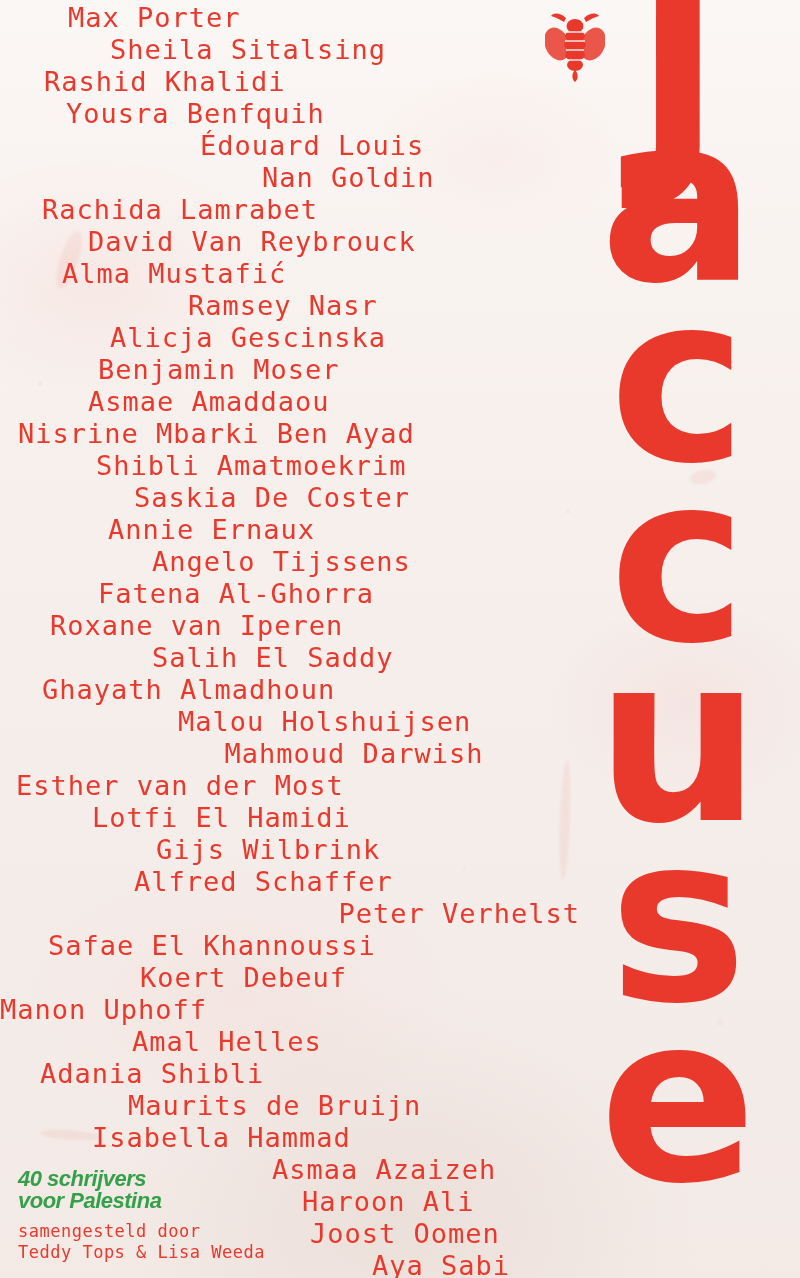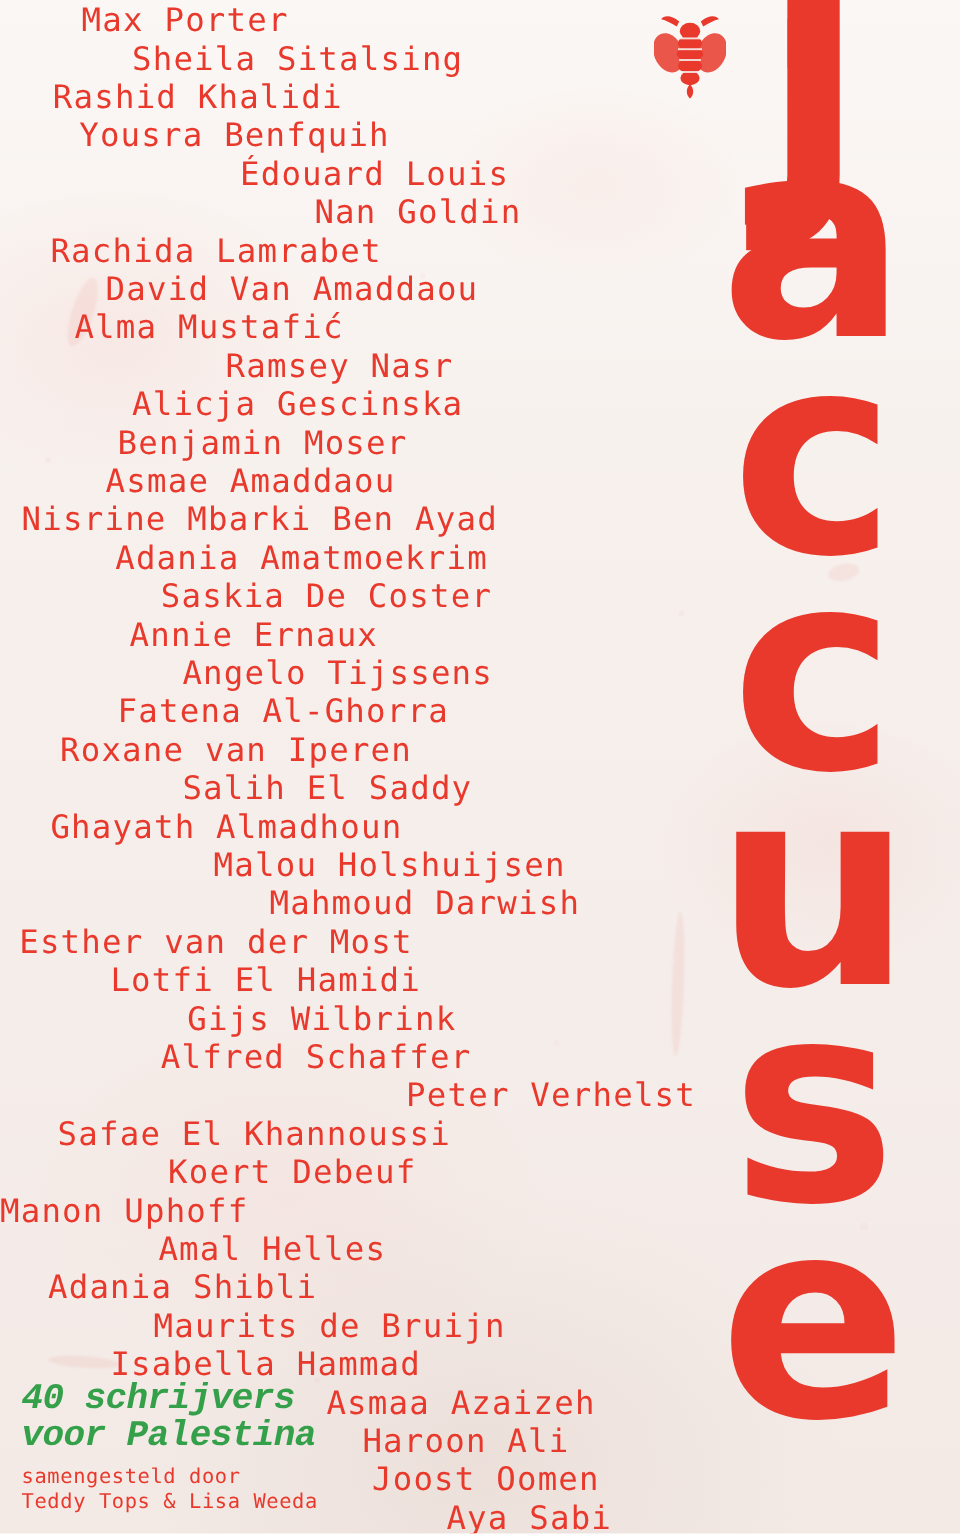--- a/index.html
+++ b/index.html
@@ -98,24 +98,24 @@
 
   
   .footer {
     position: absolute;
     left: 18px;
     bottom: 14px;
     width: 320px;
   }
   .footer-title {
     color: #35a04a;
-    font-family: Liberation Mono, monospace;
+    font-family: Liberation Sans, sans-serif;
     font-weight: bold;
     font-style: italic;
-    font-size: 30px;
+    font-size: 22px;
     line-height: 1.02;
     letter-spacing: -0.5px;
   }
   .footer-sub {
     margin-top: 8px;
     color: #e8392c;
     font-family: "DejaVu Sans Mono", monospace;
     font-size: 17px;
     line-height: 1.28;
     letter-spacing: 0.5px;
@@ -166,28 +166,28 @@
   </div>
 
   <div class="names">
     <span class="name" style="margin-left:68px;">Max Porter</span>
     <span class="name" style="margin-left:110px;">Sheila Sitalsing</span>
     <span class="name" style="margin-left:44px;">Rashid Khalidi</span>
     <span class="name" style="margin-left:66px;">Yousra Benfquih</span>
     <span class="name" style="margin-left:200px;">Édouard Louis</span>
     <span class="name" style="margin-left:262px;">Nan Goldin</span>
     <span class="name" style="margin-left:42px;">Rachida Lamrabet</span>
-    <span class="name" style="margin-left:88px;">David Van Amaddaou</span>
+    <span class="name" style="margin-left:88px;">David Van Reybrouck</span>
     <span class="name" style="margin-left:62px;">Alma Mustafić</span>
     <span class="name" style="margin-left:188px;">Ramsey Nasr</span>
     <span class="name" style="margin-left:110px;">Alicja Gescinska</span>
     <span class="name" style="margin-left:98px;">Benjamin Moser</span>
     <span class="name" style="margin-left:88px;">Asmae Amaddaou</span>
     <span class="name" style="margin-left:18px;">Nisrine Mbarki Ben Ayad</span>
-    <span class="name" style="margin-left:96px;">Adania Amatmoekrim</span>
+    <span class="name" style="margin-left:96px;">Shibli Amatmoekrim</span>
     <span class="name" style="margin-left:134px;">Saskia De Coster</span>
     <span class="name" style="margin-left:108px;">Annie Ernaux</span>
     <span class="name" style="margin-left:152px;">Angelo Tijssens</span>
     <span class="name" style="margin-left:98px;">Fatena Al-Ghorra</span>
     <span class="name" style="margin-left:50px;">Roxane van Iperen</span>
     <span class="name" style="margin-left:152px;">Salih El Saddy</span>
     <span class="name" style="margin-left:42px;">Ghayath Almadhoun</span>
     <span class="name" style="margin-left:178px;">Malou Holshuijsen</span>
     <span class="name" style="margin-left:128px;text-align:center;">Mahmoud Darwish</span>
     <span class="name" style="margin-left:16px;">Esther van der Most</span>

